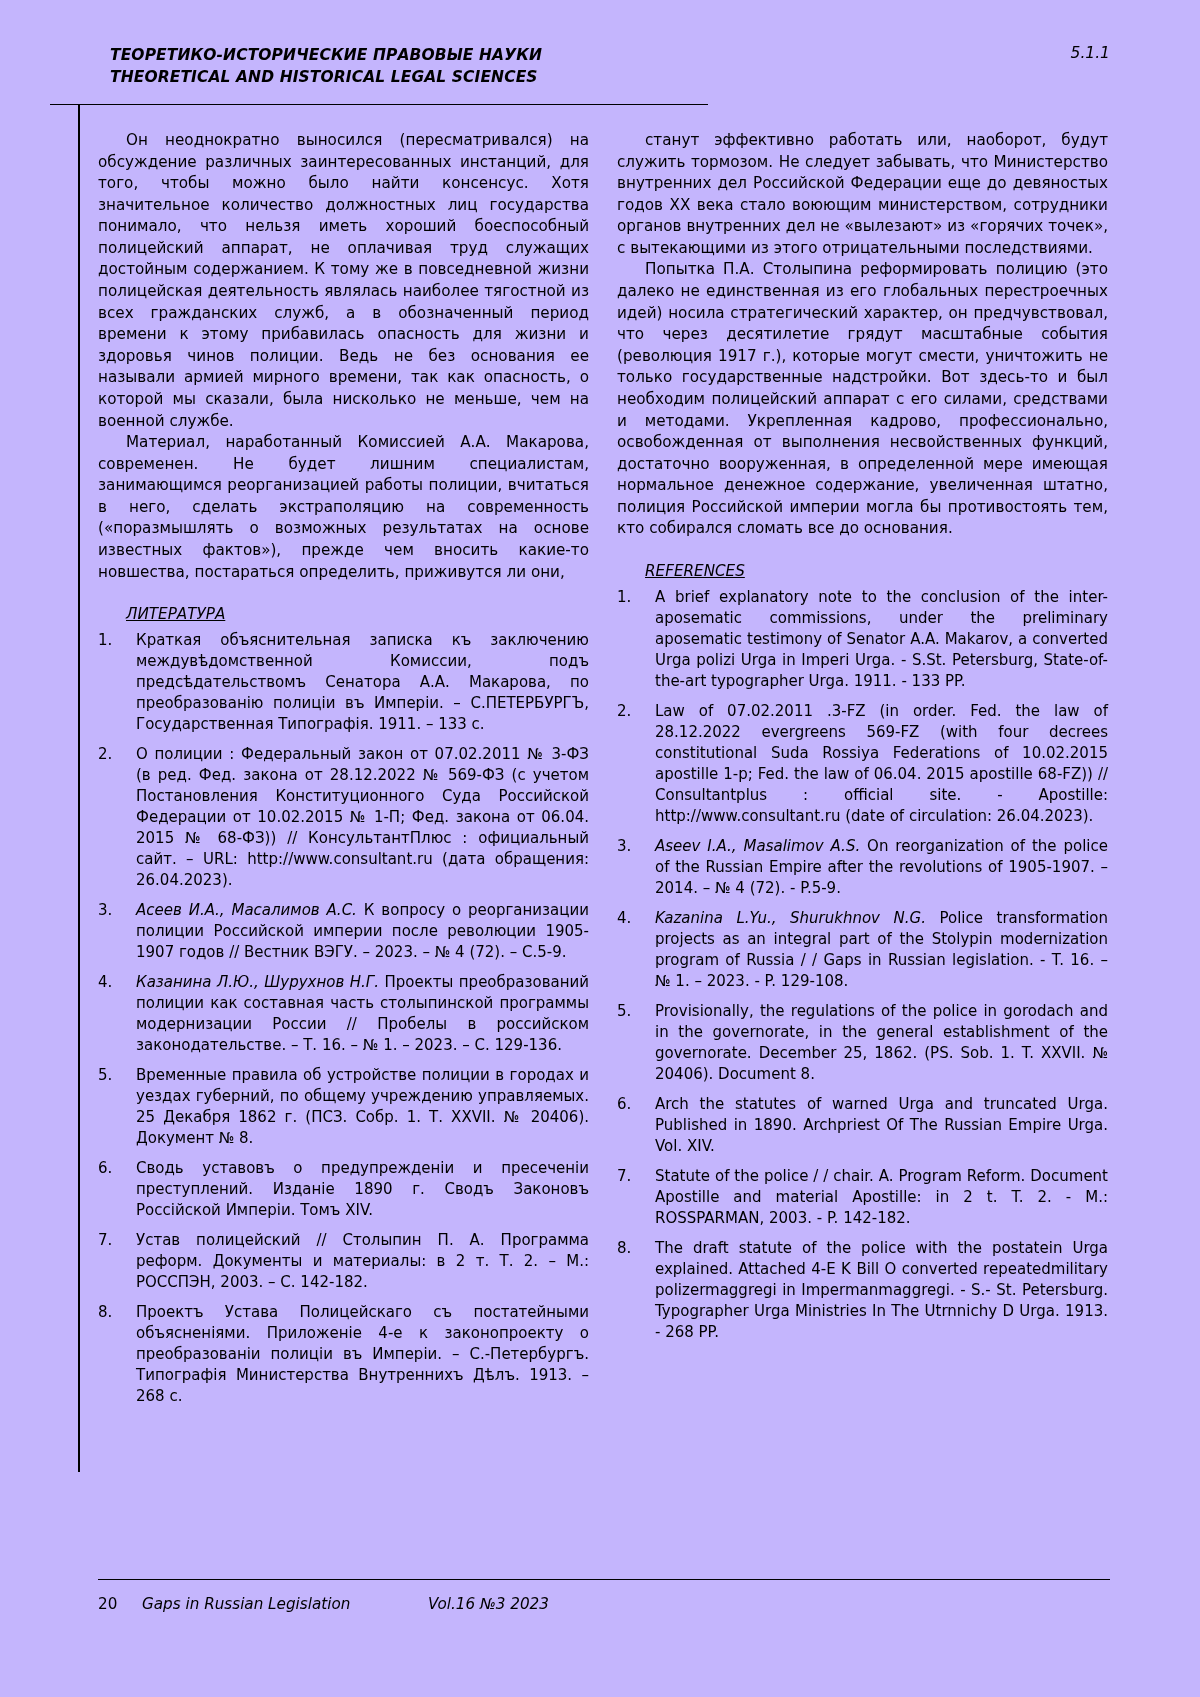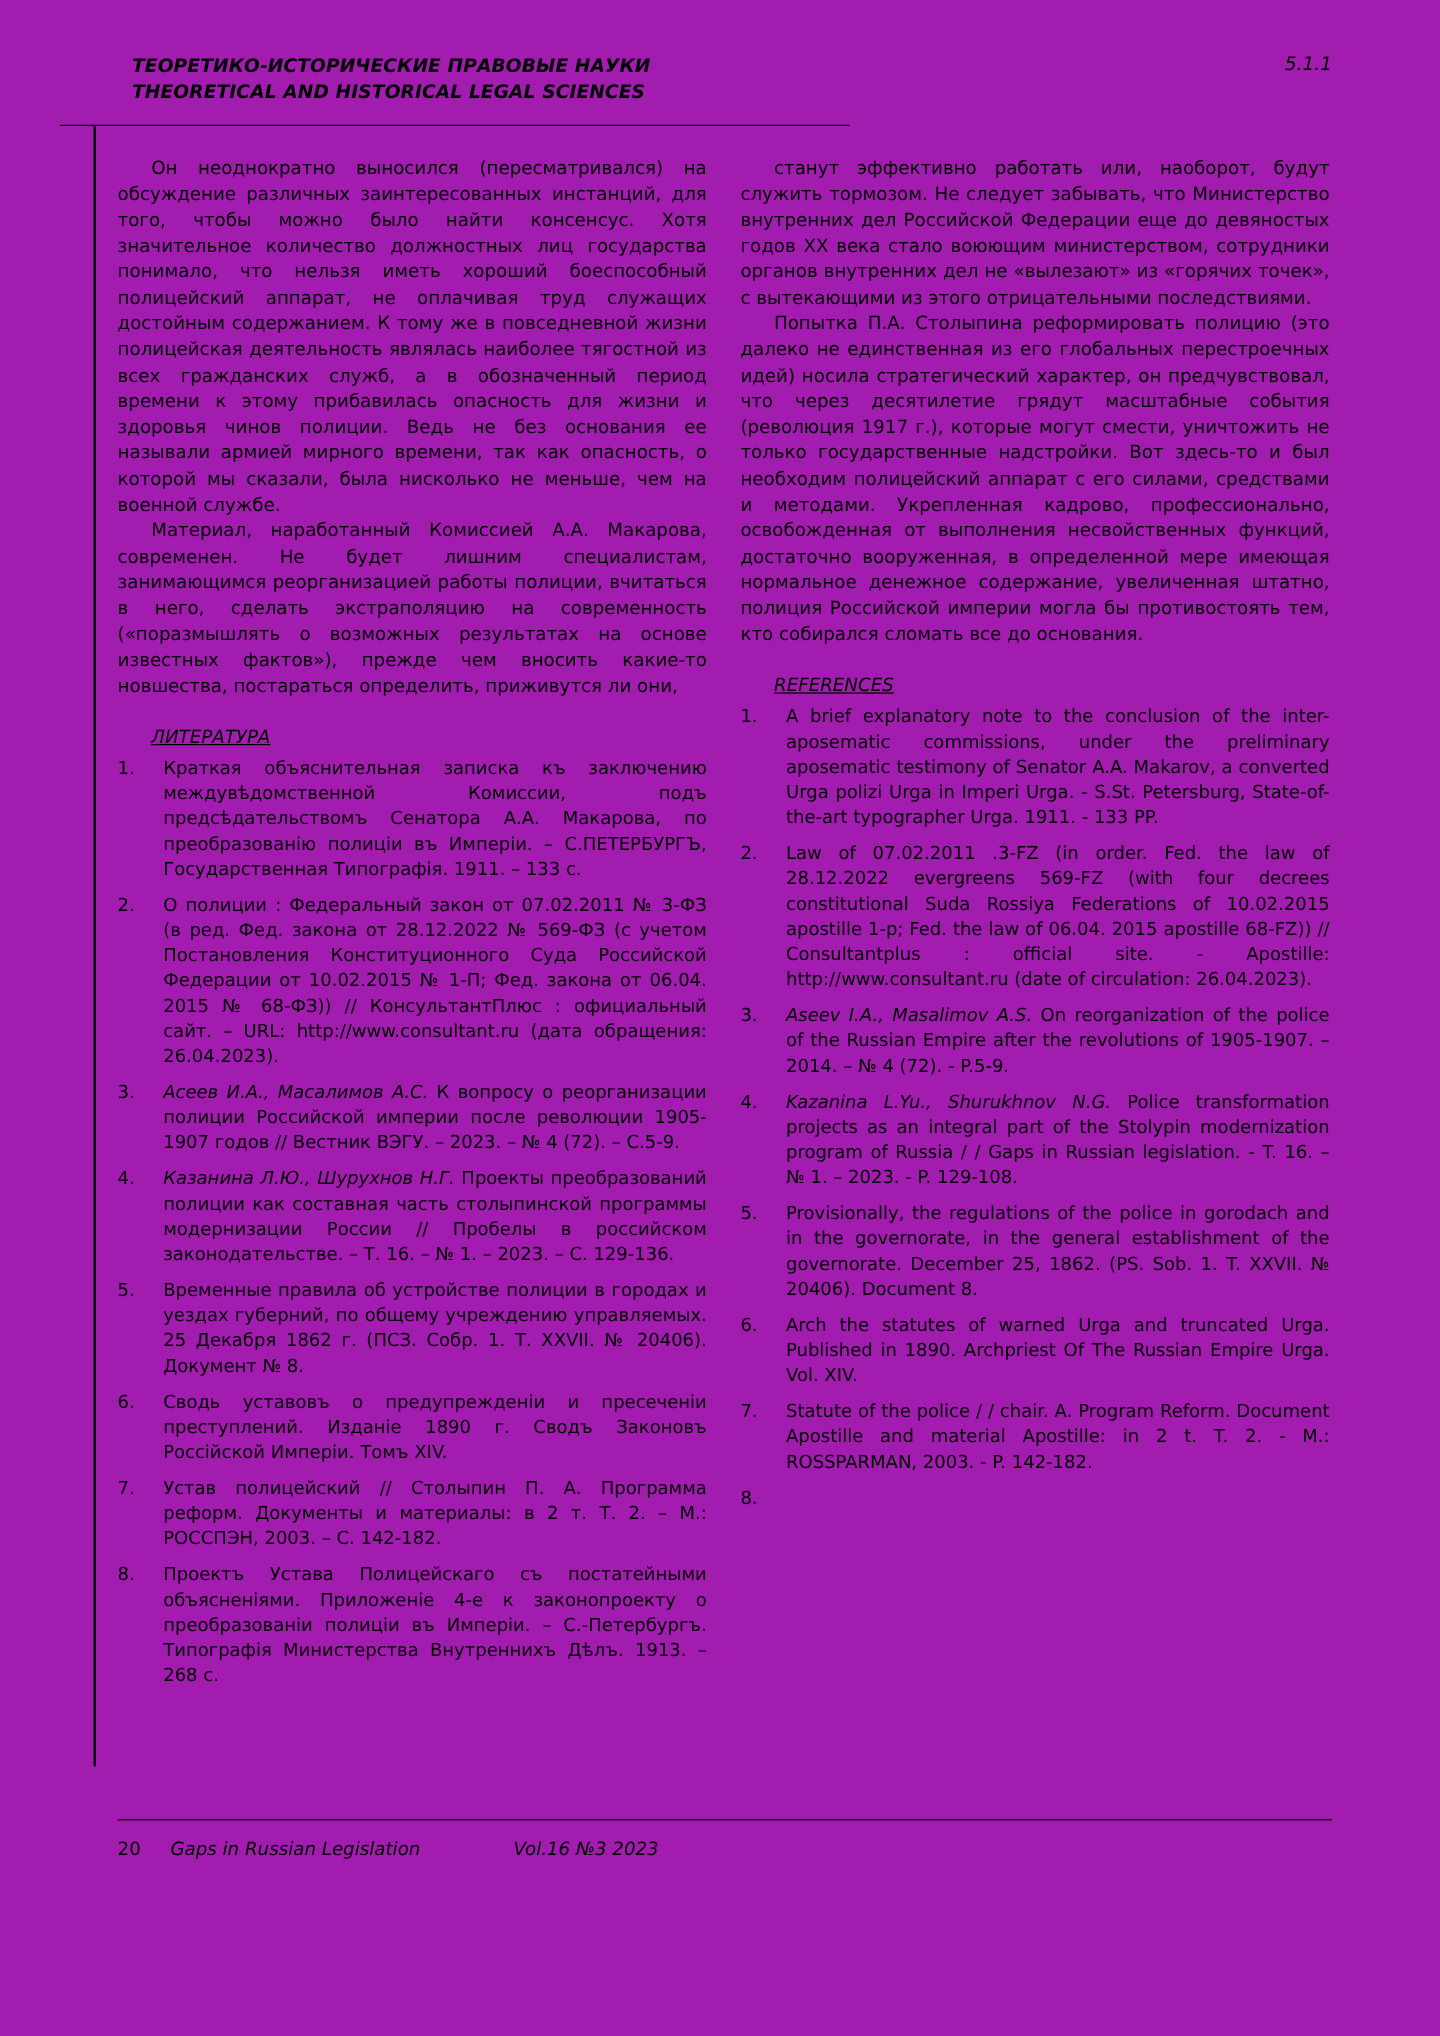--- a/index.html
+++ b/index.html
@@ -4,21 +4,21 @@
 <style>
   html, body {
     margin: 0;
     padding: 0;
     background: #ffffff;
   }
   .page {
     position: relative;
     width: 1200px;
     height: 1697px;
-    background: #a21caf;
+    background: #c4b5fd;
     font-family: "DejaVu Sans", sans-serif;
     color: #000000;
     box-sizing: border-box;
   }
 
   
   .header {
     position: absolute;
     left: 110px;
     top: 44px;
@@ -114,21 +114,21 @@
     text-align: left;
   }
   .auth {
     font-style: italic;
   }
 
   
   .footer {
     position: absolute;
     left: 98px;
-    top: 1532px;
+    top: 1595px;
     width: 1012px;
   }
   .footer-rule {
     position: absolute;
     left: 0px;
     top: -16px;
     width: 1012px;
     height: 1px;
     background: #000;
   }
@@ -237,21 +237,21 @@
         <li>
           <span class="num">5.</span><span>Provisionally, the regulations of the police in gorodach and in the governorate, in the general establishment of the governorate. December 25, 1862. (PS. Sob. 1. T. XXVII. № 20406). Document 8.</span>
         </li>
         <li>
           <span class="num">6.</span><span>Arch the statutes of warned Urga and truncated Urga. Published in 1890. Archpriest Of The Russian Empire Urga. Vol. XIV.</span>
         </li>
         <li>
           <span class="num">7.</span><span>Statute of the police / / chair. A. Program Reform. Document Apostille and material Apostille: in 2 t. T. 2. - M.: ROSSPARMAN, 2003. - P. 142-182.</span>
         </li>
         <li>
-          <span class="num">8.</span>
+          <span class="num">8.</span><span>The draft statute of the police with the postatein Urga explained. Attached 4-E K Bill O converted repeatedmilitary polizermaggregi in Impermanmaggregi. - S.- St. Petersburg. Typographer Urga Ministries In The Utrnnichy D Urga. 1913. - 268 PP.</span>
         </li>
       </ol>
     </div>
   </div>
 
   <div class="footer">
     <div class="footer-rule"></div>
     <div class="footer-row">
       <div class="footer-left">
         <span class="pagenum">20</span><span class="jtitle">Gaps in Russian Legislation</span>

